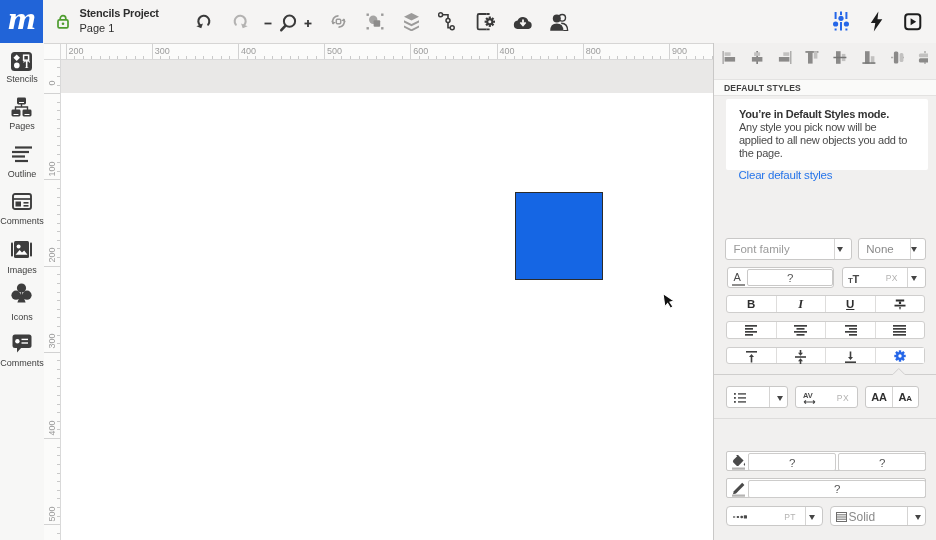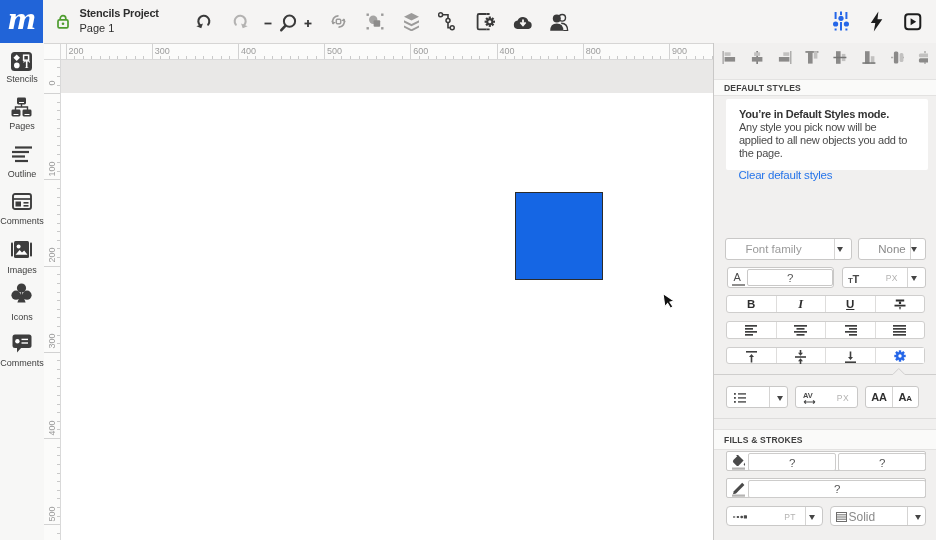--- a/index.html
+++ b/index.html
@@ -41,21 +41,21 @@
 .sechead { position:absolute; left:0; width:223px; background:#fafaf9; border-top:1px solid #e3e2e1; border-bottom:1px solid #e3e2e1; font-size:9.5px; font-weight:bold; color:#3e3e3e; letter-spacing:0.2px;margin-top:10px; }
 .sechead span { position:absolute; left:10px; top:2.5px; transform:scaleX(0.9); transform-origin:0 0; }
 #card { position:absolute; left:12px; top:56px; width:202px; height:71px; background:#fff; border-radius:2px; }
 #card .b { font-weight:bold; color:#333; }
 #card p { position:absolute; left:13px; top:9px; width:187px; font-size:11px; letter-spacing:-0.25px; line-height:13px; color:#4a4a4a; }
 #card a { position:absolute; left:12.5px; top:70px; font-size:11.5px; letter-spacing:-0.2px; color:#2674e9; text-decoration:none; }
 
 .ctl { position:absolute; background:#fff; border:1px solid #c9c8c7; border-radius:3px; }
 .ctl .sep { position:absolute; top:0; bottom:0; width:1px; background:#d5d4d3; }
 .arr { position:absolute; width:0; height:0; border-left:3.5px solid transparent; border-right:3.5px solid transparent; border-top:5px solid #454545; }
-.ph { color:#9a9a9a; font-size:11.5px; position:absolute;margin-left:12px; }
+.ph { color:#9a9a9a; font-size:11.5px; position:absolute; }
 .q { color:#555; font-size:11.5px; position:absolute; text-align:center; }
 
 .btnrow { position:absolute; left:12px; width:199px; height:18px; border:1px solid #cfcecd; border-radius:3px; background:#fff; display:flex; }
 .btnrow .cell { flex:1; border-right:1px solid #dedddc; position:relative; }
 .btnrow .cell:last-child { border-right:none; }
 </style>
 </head>
 <body>
 <div id="app">
 
@@ -623,23 +623,20 @@
     <div class="ctl" style="left:151.3px;top:343px;width:53.6px;height:22px;display:flex;">
       <div style="flex:1;border-right:1px solid #d5d4d3;position:relative;">
           <span style="position:absolute;left:0;right:0;top:4px;text-align:center;font-size:11px;font-weight:bold;color:#2f2f2f;letter-spacing:-0.2px;">AA</span>
         </div>
       <div style="flex:1;position:relative;">
           <span style="position:absolute;left:0;right:0;top:4px;text-align:center;font-size:11px;font-weight:bold;color:#2f2f2f;">A<span style="font-size:8px;">A</span></span>
         </div>
     </div>
 
     <div style="position:absolute;left:0;top:374.5px;width:223px;height:1px;background:#dddcdb;"></div>
-    <div class="sechead" style="top:375.5px;height:21px;">
-        <span style="top:4.5px;">FILLS &amp; STROKES</span>
-      </div>
 
     <div class="ctl" style="left:12.4px;top:408.4px;width:199.7px;height:20.1px;border-radius:2px;">
       <svg style="position:absolute;left:3.5px;top:2.5px" width="15" height="15" viewBox="0 0 15 15">
         <g transform="translate(0,-1)">
           <path d="M7.2 1.2 L12.6 6.6 L7.8 11.4 Q6.6 12.4 5.4 11.4 L2.4 8.4 Q1.4 7.2 2.4 6 Z" fill="#4a4a4a"></path>
           <path d="M7 2 L4.6 -0.4" stroke="#4a4a4a" stroke-width="1.4" fill="none"></path>
           <path d="M13.4 8.6 Q14.8 10.9 13.4 11.9 Q12 10.9 13.4 8.6" fill="#4a4a4a"></path>
         </g>
         <rect x="1" y="12.5" width="13" height="2.2" fill="#b5b4b3"></rect>
       </svg>

